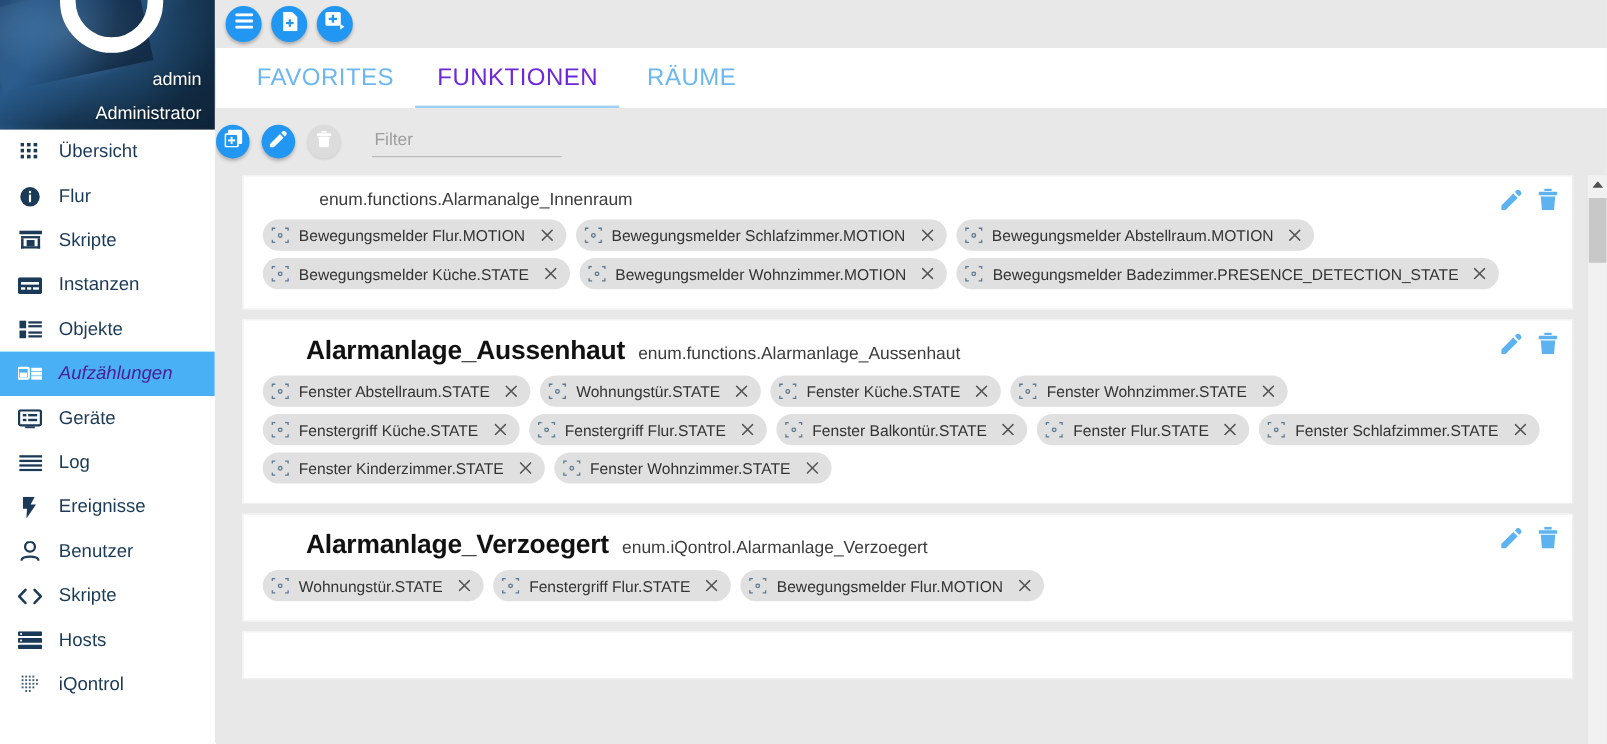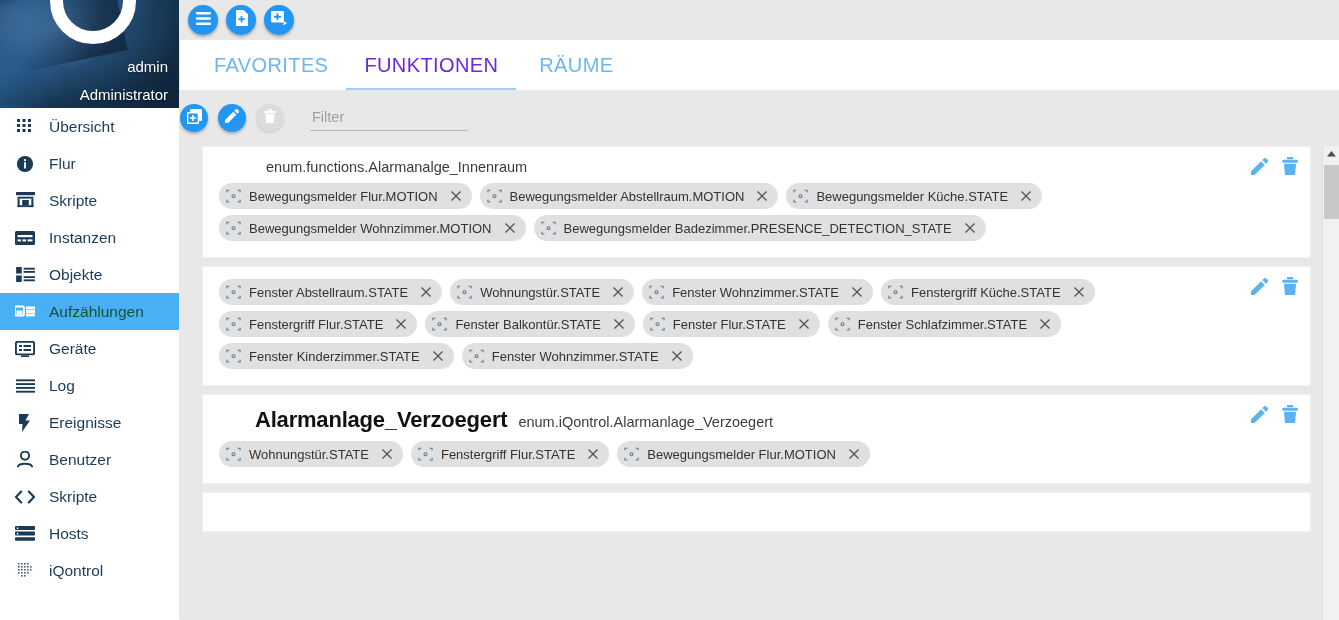--- a/index.html
+++ b/index.html
@@ -62,21 +62,21 @@
   .nav { padding-top: 0; }
   .nav-item {
     display: flex; align-items: center;
     height: 37px;
     padding-left: 12px;
     color: #1b3a57;
     font-size: 15.5px;
     cursor: pointer;
     white-space: nowrap;
   }
-  .nav-item.active { background: #4ab0f5; color: #14532d; }
+  .nav-item.active { background: #4ab0f5; color: #4c1d95; font-style: italic; }
   .nav-item.active .nav-ico svg { fill: #ffffff; stroke: #ffffff; }
   .nav-ico {
     width: 26px; height: 22px;
     margin-right: 11px;
     display: inline-flex; align-items: center; justify-content: center;
     flex: 0 0 26px;
   }
   .nav-ico svg { fill: #1b3a57; }
   .nav-label { line-height: 1; }
 
@@ -547,20 +547,34 @@
                 </svg>
               </span>
           </div>
           <div class="chip">
             <span class="chip-ico">
                 <svg width="15" height="15" viewBox="0 0 15 15">
                   <path d="M0.9 3.2 V1.2 H3.4 M11.6 1.2 H14.1 V3.2 M14.1 10.8 V13 H11.6 M3.4 13 H0.9 V10.8" fill="none" stroke="#5c7a93" stroke-width="1.1"></path>
                   <circle cx="7.5" cy="7.2" r="1.5" fill="none" stroke="#5c7a93" stroke-width="1.1"></circle>
                 </svg>
               </span>
+            <span class="chip-label">Bewegungsmelder Schlafzimmer.MOTION</span>
+            <span class="chip-x">
+                <svg width="10" height="10" viewBox="0 0 10 10">
+                  <path d="M0.9 0 L5 4.1 L9.1 0 L10 0.9 L5.9 5 L10 9.1 L9.1 10 L5 5.9 L0.9 10 L0 9.1 L4.1 5 L0 0.9 Z"></path>
+                </svg>
+              </span>
+          </div>
+          <div class="chip">
+            <span class="chip-ico">
+                <svg width="15" height="15" viewBox="0 0 15 15">
+                  <path d="M0.9 3.2 V1.2 H3.4 M11.6 1.2 H14.1 V3.2 M14.1 10.8 V13 H11.6 M3.4 13 H0.9 V10.8" fill="none" stroke="#5c7a93" stroke-width="1.1"></path>
+                  <circle cx="7.5" cy="7.2" r="1.5" fill="none" stroke="#5c7a93" stroke-width="1.1"></circle>
+                </svg>
+              </span>
             <span class="chip-label">Bewegungsmelder Abstellraum.MOTION</span>
             <span class="chip-x">
                 <svg width="10" height="10" viewBox="0 0 10 10">
                   <path d="M0.9 0 L5 4.1 L9.1 0 L10 0.9 L5.9 5 L10 9.1 L9.1 10 L5 5.9 L0.9 10 L0 9.1 L4.1 5 L0 0.9 Z"></path>
                 </svg>
               </span>
           </div>
           <div class="chip">
             <span class="chip-ico">
                 <svg width="15" height="15" viewBox="0 0 15 15">
@@ -615,20 +629,24 @@
               </svg>
             </span>
           <span class="act-ico">
               <svg width="16" height="18" viewBox="0 0 12 14">
                 <rect x="3.6" y="0" width="4.8" height="1.7" rx="0.4"></rect>
                 <rect x="0" y="2.2" width="12" height="2.3" rx="0.5"></rect>
                 <path d="M1.3 5.2 h9.4 l-0.8 8.8 h-7.8 Z"></path>
               </svg>
             </span>
         </div>
+        <div class="card-head">
+          <span class="card-title">Alarmanlage_Aussenhaut</span>
+          <span class="card-sub">enum.functions.Alarmanlage_Aussenhaut</span>
+        </div>
         <div class="chips">
           <div class="chip">
             <span class="chip-ico">
                 <svg width="15" height="15" viewBox="0 0 15 15">
                   <path d="M0.9 3.2 V1.2 H3.4 M11.6 1.2 H14.1 V3.2 M14.1 10.8 V13 H11.6 M3.4 13 H0.9 V10.8" fill="none" stroke="#5c7a93" stroke-width="1.1"></path>
                   <circle cx="7.5" cy="7.2" r="1.5" fill="none" stroke="#5c7a93" stroke-width="1.1"></circle>
                 </svg>
               </span>
             <span class="chip-label">Fenster Abstellraum.STATE</span>
             <span class="chip-x">
@@ -638,20 +656,34 @@
               </span>
           </div>
           <div class="chip">
             <span class="chip-ico">
                 <svg width="15" height="15" viewBox="0 0 15 15">
                   <path d="M0.9 3.2 V1.2 H3.4 M11.6 1.2 H14.1 V3.2 M14.1 10.8 V13 H11.6 M3.4 13 H0.9 V10.8" fill="none" stroke="#5c7a93" stroke-width="1.1"></path>
                   <circle cx="7.5" cy="7.2" r="1.5" fill="none" stroke="#5c7a93" stroke-width="1.1"></circle>
                 </svg>
               </span>
             <span class="chip-label">Wohnungstür.STATE</span>
+            <span class="chip-x">
+                <svg width="10" height="10" viewBox="0 0 10 10">
+                  <path d="M0.9 0 L5 4.1 L9.1 0 L10 0.9 L5.9 5 L10 9.1 L9.1 10 L5 5.9 L0.9 10 L0 9.1 L4.1 5 L0 0.9 Z"></path>
+                </svg>
+              </span>
+          </div>
+          <div class="chip">
+            <span class="chip-ico">
+                <svg width="15" height="15" viewBox="0 0 15 15">
+                  <path d="M0.9 3.2 V1.2 H3.4 M11.6 1.2 H14.1 V3.2 M14.1 10.8 V13 H11.6 M3.4 13 H0.9 V10.8" fill="none" stroke="#5c7a93" stroke-width="1.1"></path>
+                  <circle cx="7.5" cy="7.2" r="1.5" fill="none" stroke="#5c7a93" stroke-width="1.1"></circle>
+                </svg>
+              </span>
+            <span class="chip-label">Fenster Küche.STATE</span>
             <span class="chip-x">
                 <svg width="10" height="10" viewBox="0 0 10 10">
                   <path d="M0.9 0 L5 4.1 L9.1 0 L10 0.9 L5.9 5 L10 9.1 L9.1 10 L5 5.9 L0.9 10 L0 9.1 L4.1 5 L0 0.9 Z"></path>
                 </svg>
               </span>
           </div>
           <div class="chip">
             <span class="chip-ico">
                 <svg width="15" height="15" viewBox="0 0 15 15">
                   <path d="M0.9 3.2 V1.2 H3.4 M11.6 1.2 H14.1 V3.2 M14.1 10.8 V13 H11.6 M3.4 13 H0.9 V10.8" fill="none" stroke="#5c7a93" stroke-width="1.1"></path>

